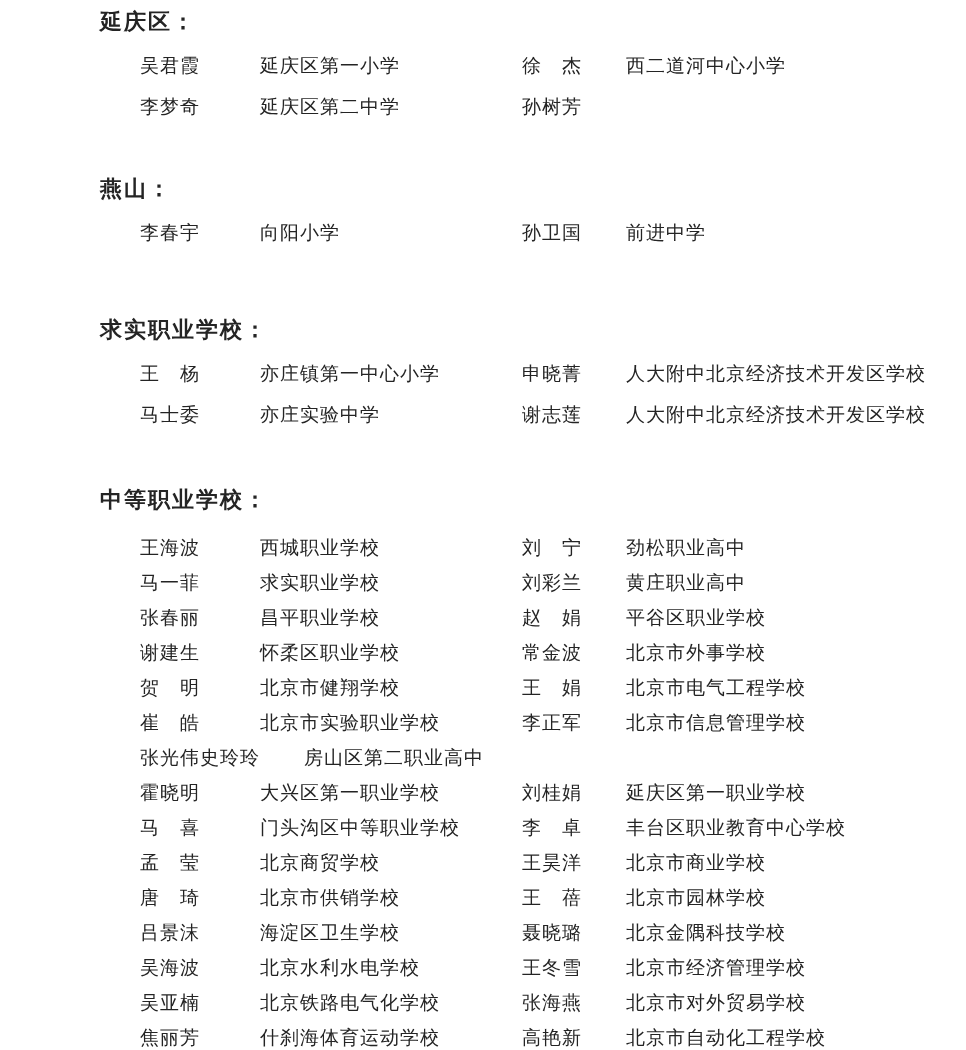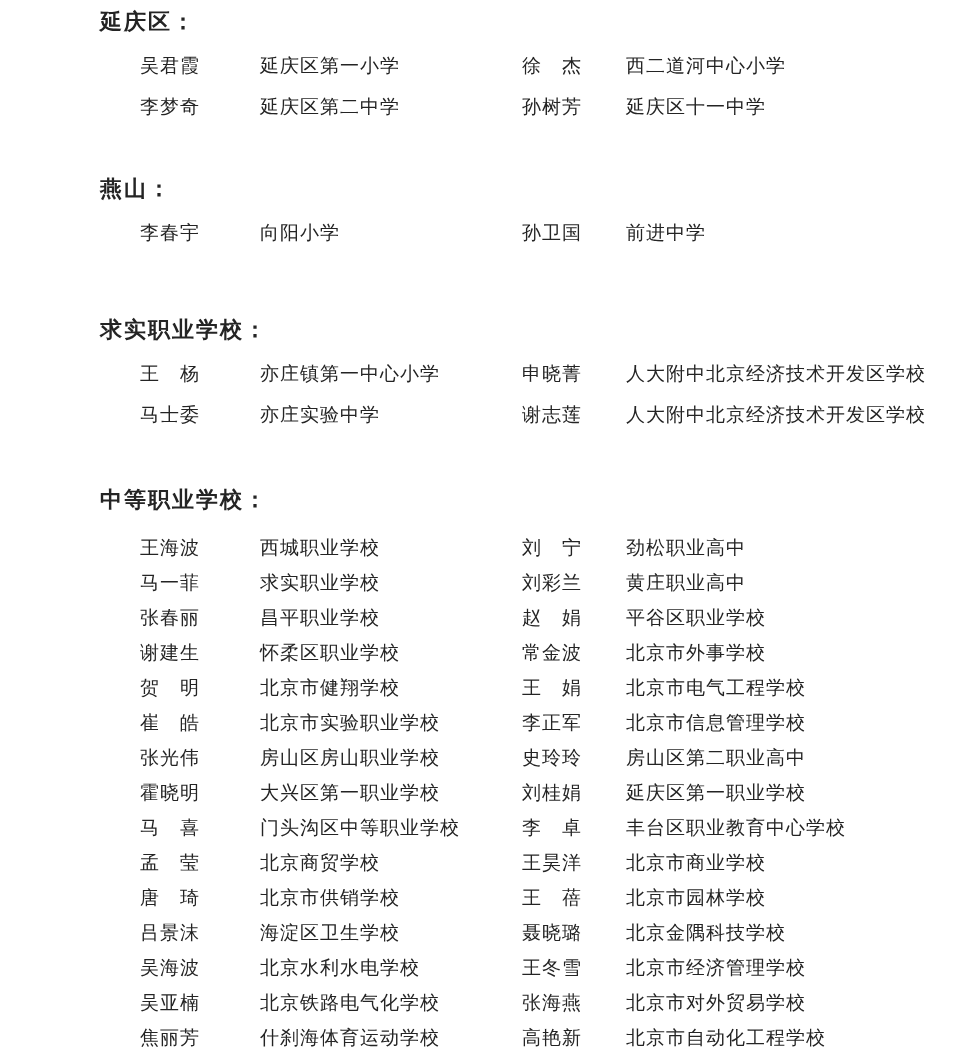--- a/index.html
+++ b/index.html
@@ -74,21 +74,20 @@
           <div class="row">
             <span class="name">吴君霞</span>
             <span class="school school-a">延庆区第一小学</span>
             <span class="name">徐杰</span>
             <span class="school school-b">西二道河中心小学</span>
           </div>
           <div class="row">
             <span class="name">李梦奇</span>
             <span class="school school-a">延庆区第二中学</span>
             <span class="name">孙树芳</span>
-            <span class="school school-b">延庆区十一中学</span>
           </div>
         </div>
       </section>
       <section class="section">
         <div class="section-heading">燕山：</div>
         <div class="rows">
           <div class="row">
             <span class="name">李春宇</span>
             <span class="school school-a">向阳小学</span>
             <span class="name">孙卫国</span>
@@ -147,21 +146,20 @@
             <span class="school school-b">北京市电气工程学校</span>
           </div>
           <div class="row">
             <span class="name">崔皓</span>
             <span class="school school-a">北京市实验职业学校</span>
             <span class="name">李正军</span>
             <span class="school school-b">北京市信息管理学校</span>
           </div>
           <div class="row">
             <span class="name">张光伟</span>
-            <span class="school school-a">房山区房山职业学校</span>
             <span class="name">史玲玲</span>
             <span class="school school-b">房山区第二职业高中</span>
           </div>
           <div class="row">
             <span class="name">霍晓明</span>
             <span class="school school-a">大兴区第一职业学校</span>
             <span class="name">刘桂娟</span>
             <span class="school school-b">延庆区第一职业学校</span>
           </div>
           <div class="row">

